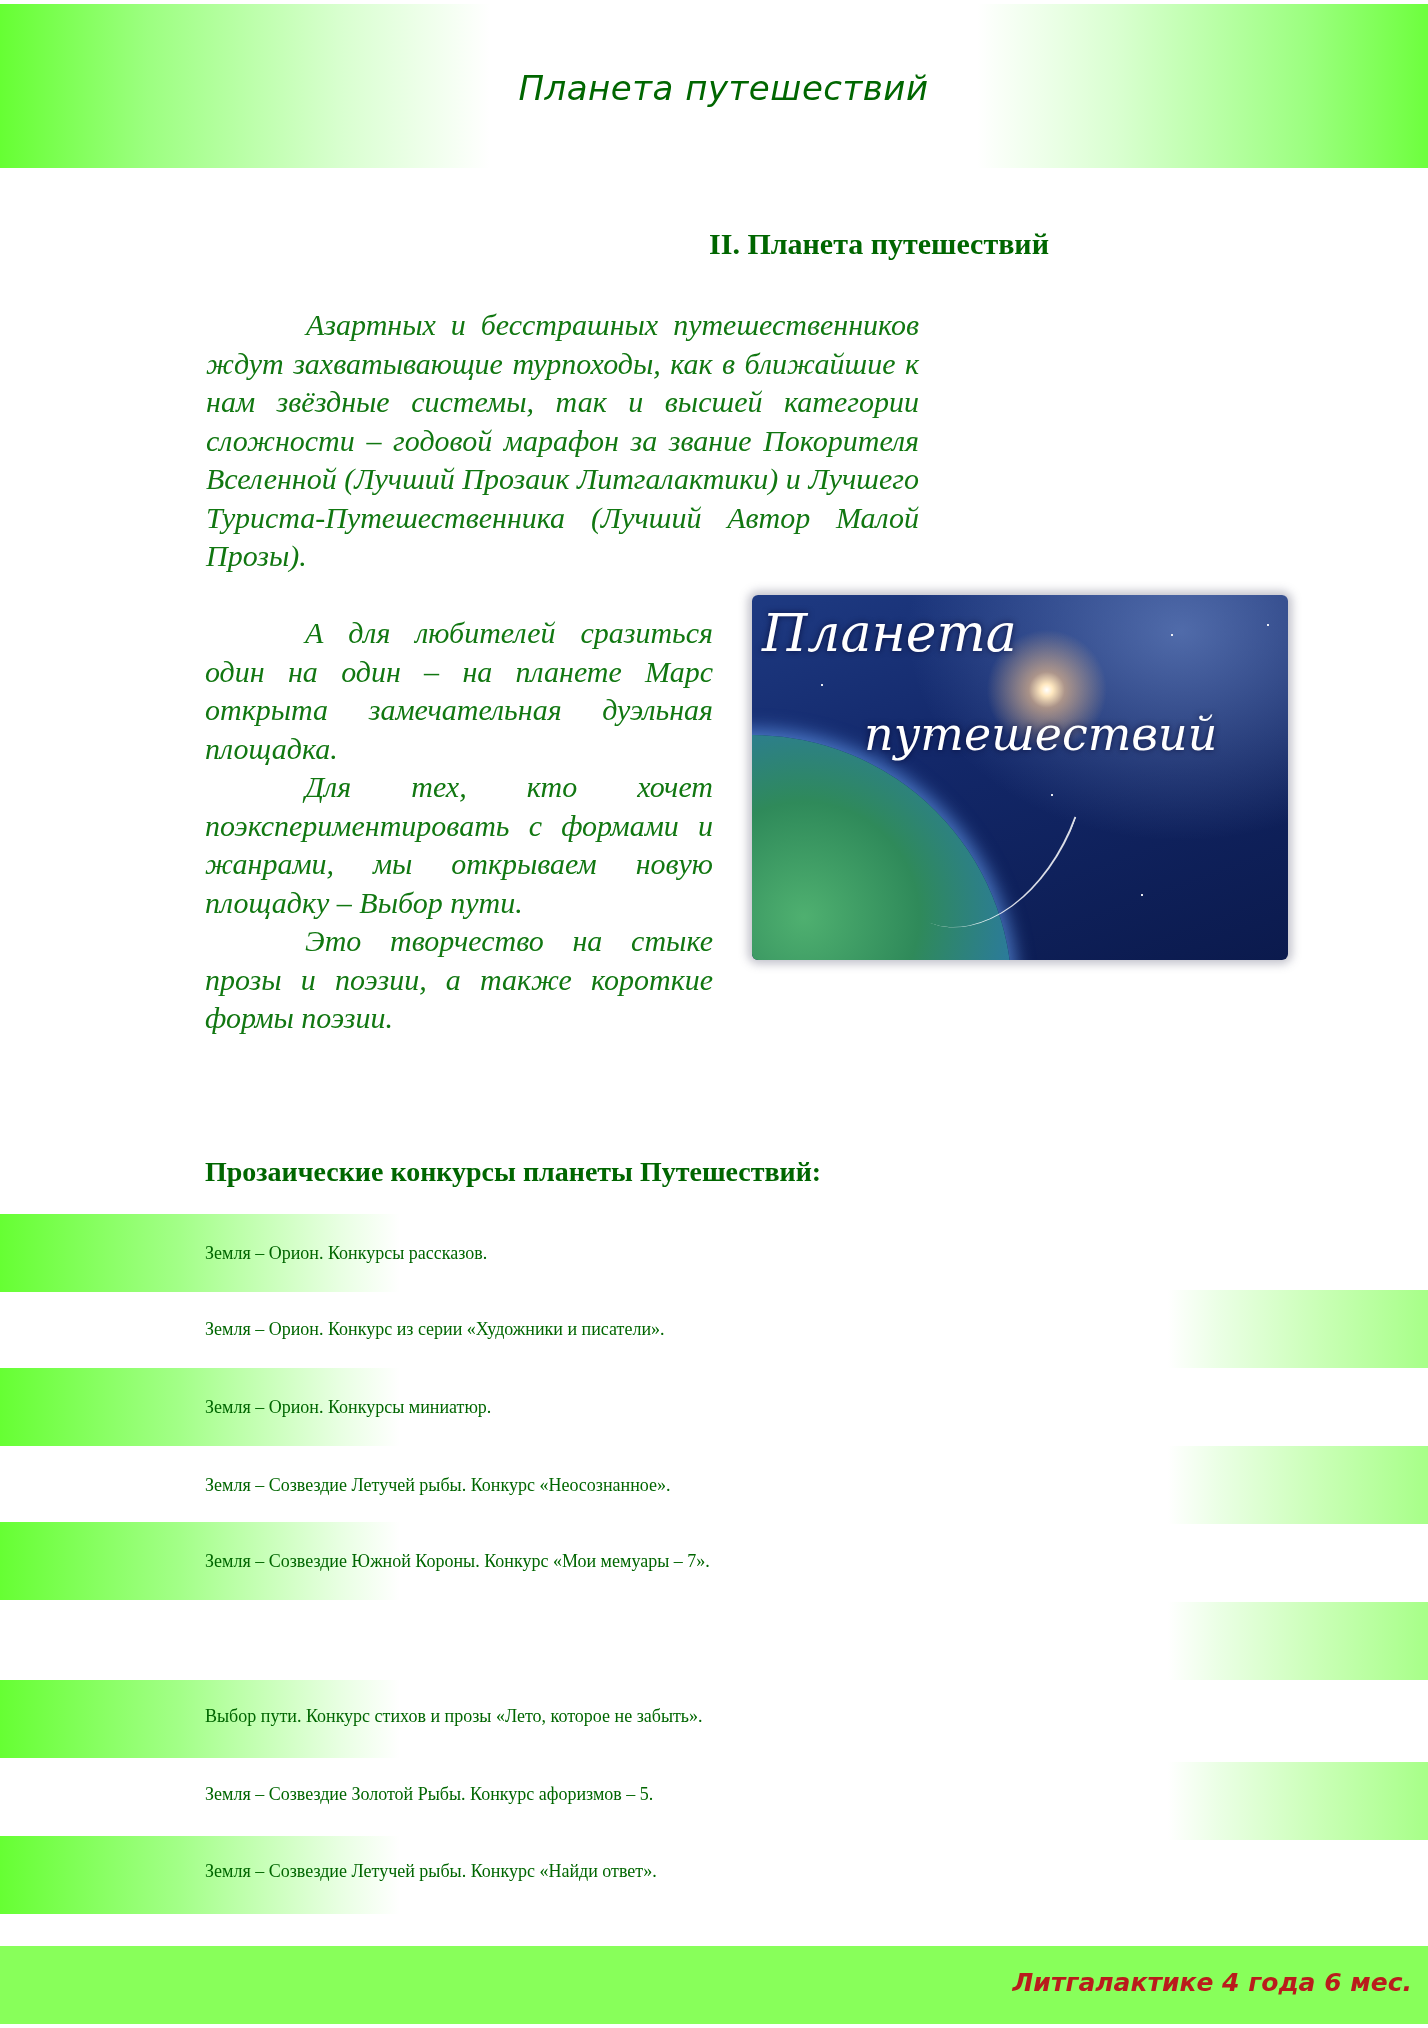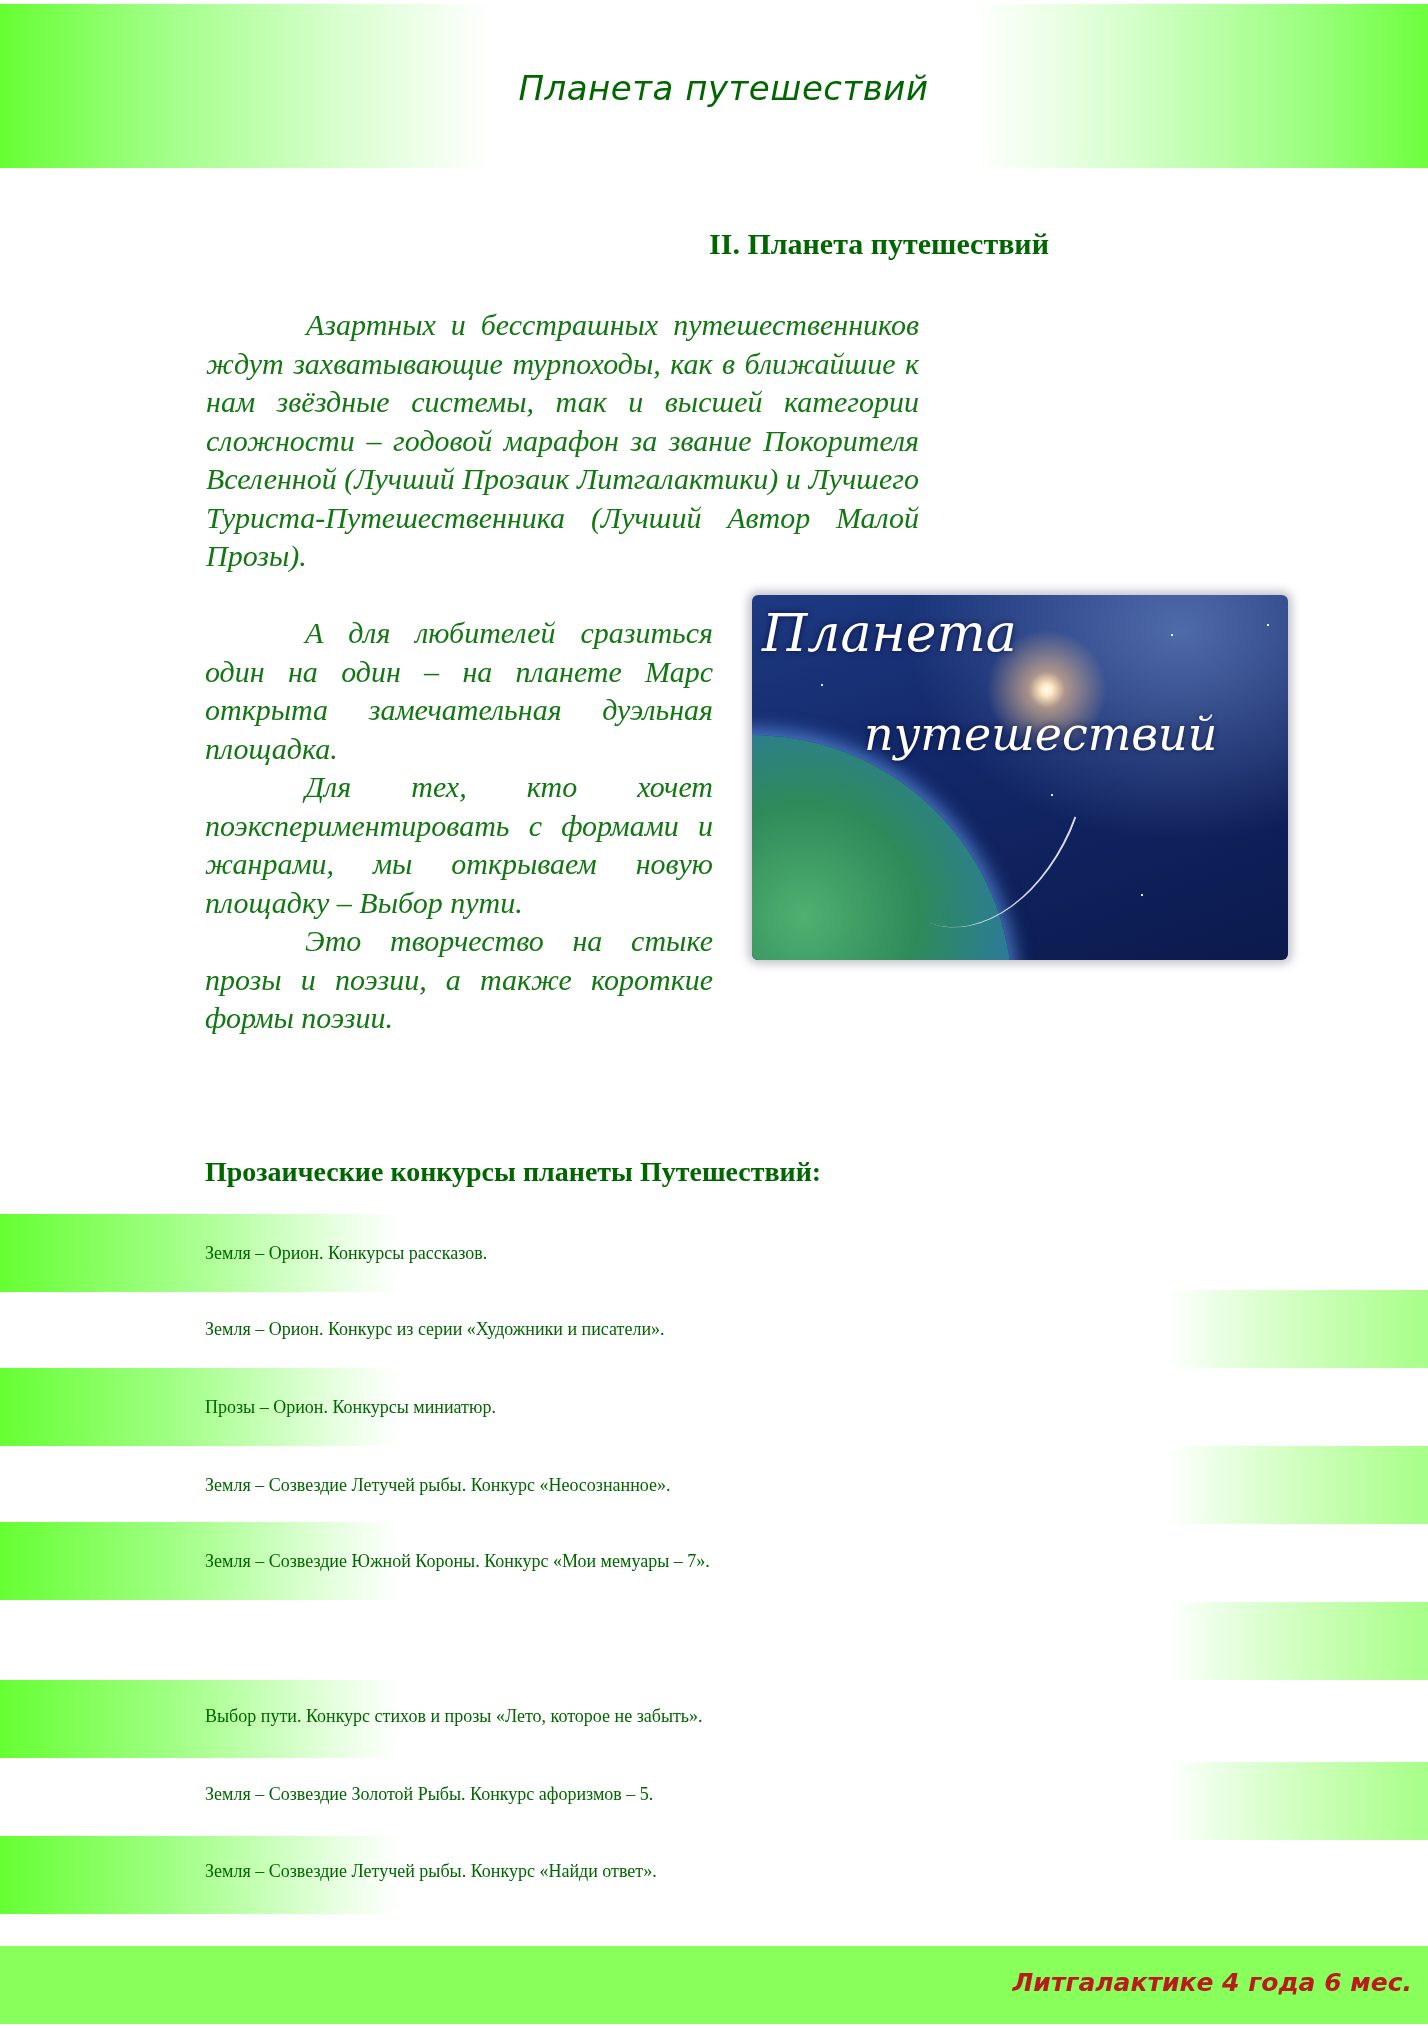--- a/index.html
+++ b/index.html
@@ -124,21 +124,21 @@
   <div class="band left" style="top:1368px"></div>
   <div class="band right" style="top:1446px"></div>
   <div class="band left" style="top:1522px"></div>
   <div class="band right" style="top:1602px"></div>
   <div class="band left" style="top:1680px"></div>
   <div class="band right" style="top:1762px"></div>
   <div class="band left" style="top:1836px"></div>
 
   <div class="list-item" style="top:1214px">Земля – Орион. Конкурсы рассказов.</div>
   <div class="list-item" style="top:1290px">Земля – Орион. Конкурс из серии «Художники и писатели».</div>
-  <div class="list-item" style="top:1368px">Прозы – Орион. Конкурсы миниатюр.</div>
+  <div class="list-item" style="top:1368px">Земля – Орион. Конкурсы миниатюр.</div>
   <div class="list-item" style="top:1446px">Земля – Созвездие Летучей рыбы. Конкурс «Неосознанное».</div>
   <div class="list-item" style="top:1522px">Земля – Созвездие Южной Короны. Конкурс «Мои мемуары – 7».</div>
   <div class="list-item" style="top:1677px">Выбор пути. Конкурс стихов и прозы «Лето, которое не забыть».</div>
   <div class="list-item" style="top:1755px">Земля – Созвездие Золотой Рыбы. Конкурс афоризмов – 5.</div>
   <div class="list-item" style="top:1832px">Земля – Созвездие Летучей рыбы. Конкурс «Найди ответ».</div>
 
   <div class="footer">
     <div class="footer-text">Литгалактике 4 года 6 мес.</div>
   </div>
 

